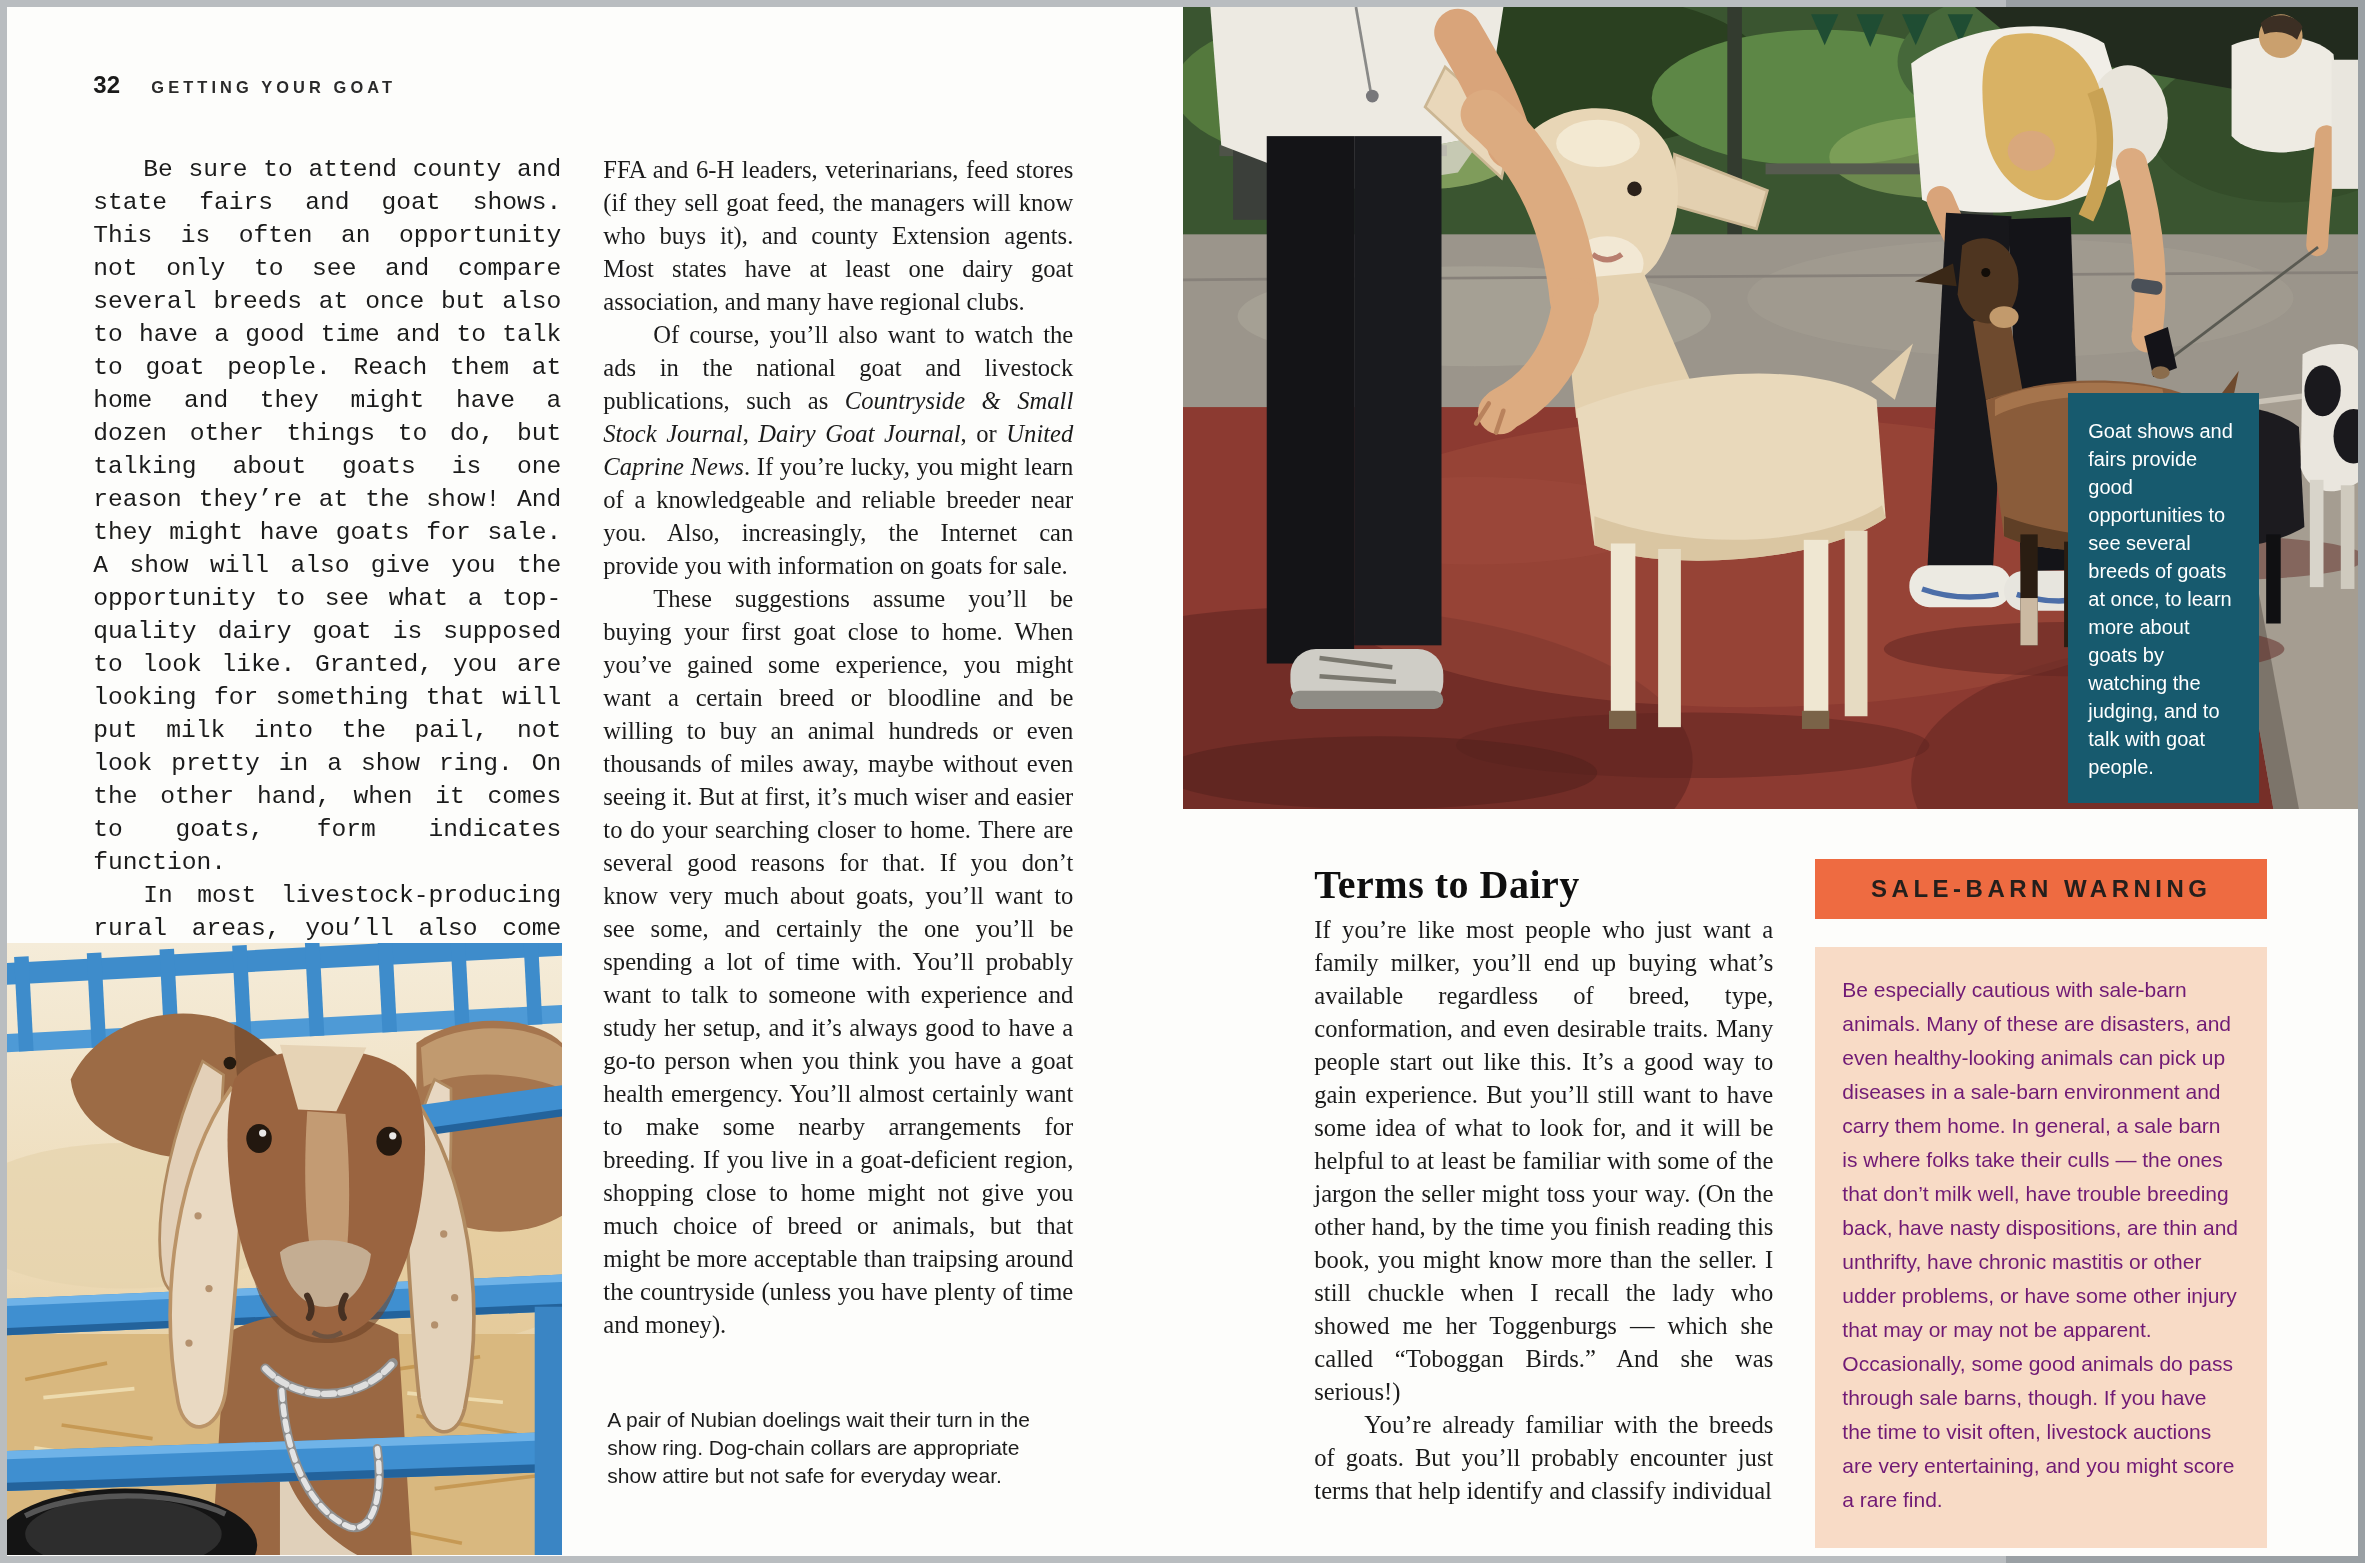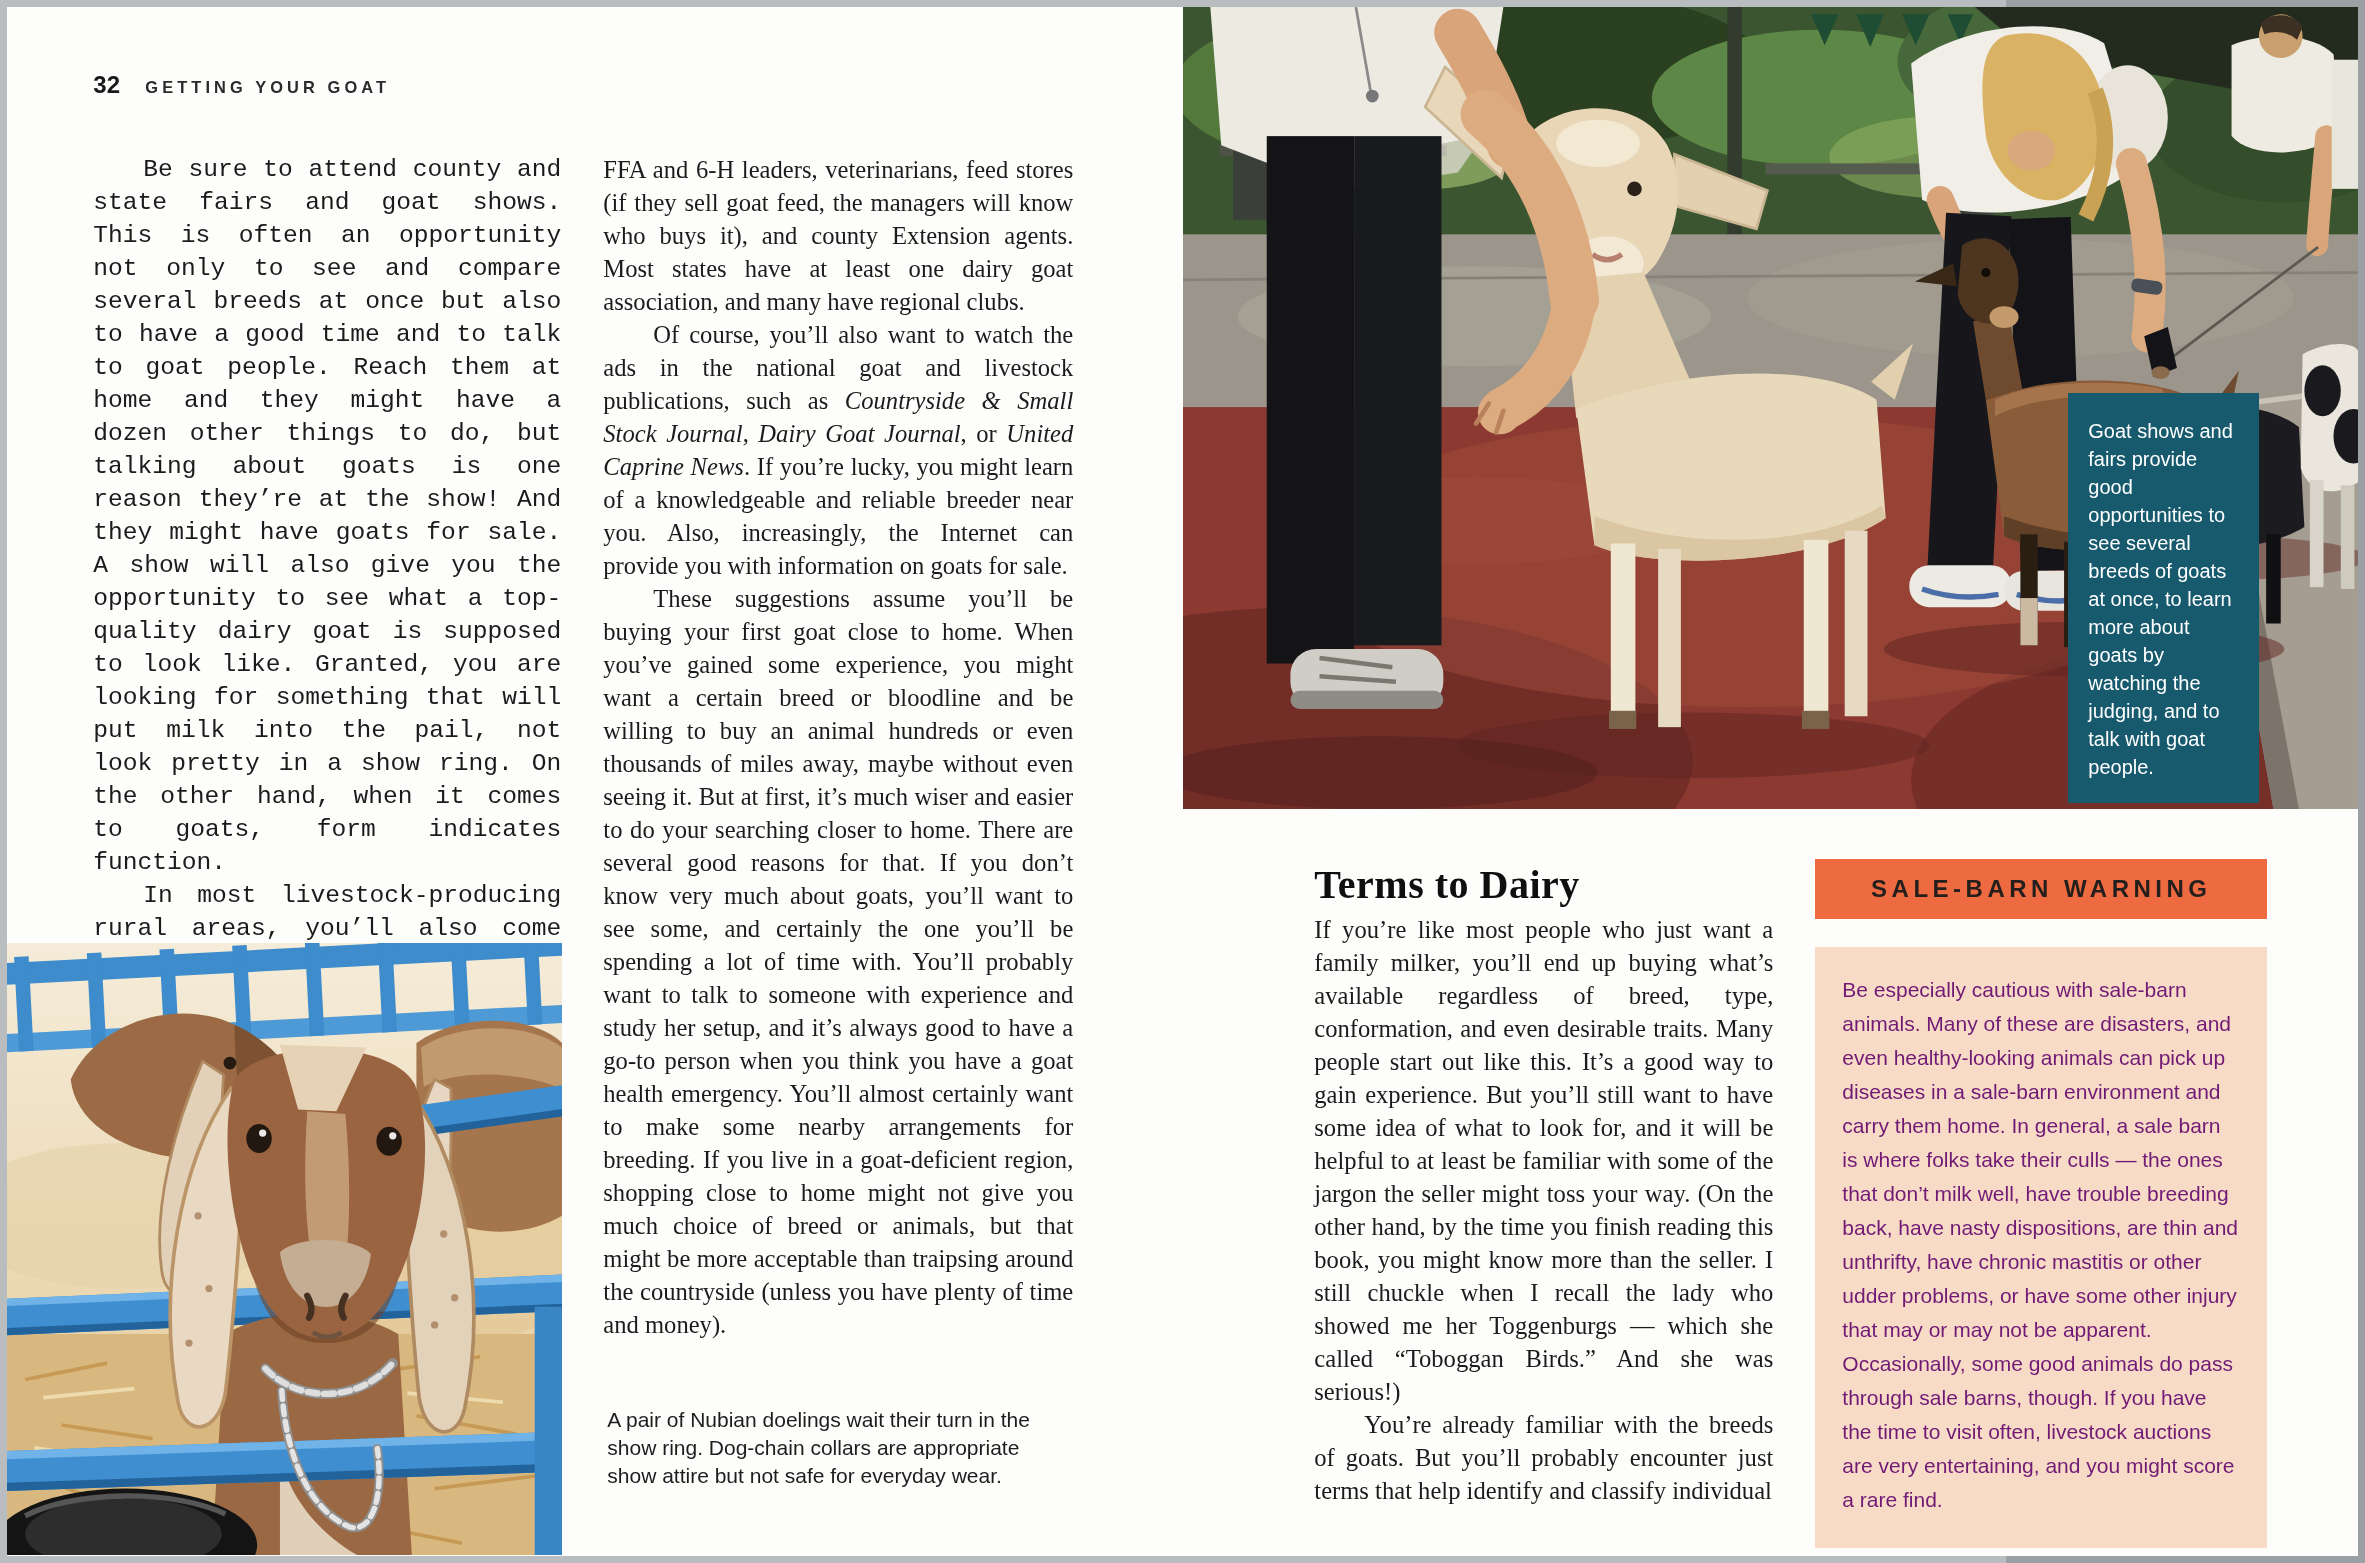--- a/index.html
+++ b/index.html
@@ -35,21 +35,21 @@
   .warning-body{background:var(--warning-panel,#f8dbc6);padding:25.5px 27px 31px;box-sizing:border-box;
     font:21px/34px "Liberation Sans",sans-serif;color:#701a75;min-height:497px;margin-top:28px;}
 </style>
 </head>
 <body>
 
 <div id="frame">
   <div id="spread">
 
     <span class="abs pagenum" style="left:86px;top:64px;">32</span>
-    <span class="abs runhead" style="left:138px;top:71px;">GETTING YOUR GOAT</span>
+    <span class="abs runhead" style="left:144px;top:71px;">GETTING YOUR GOAT</span>
 
     <div class="abs body-col" style="left:86px;top:146px;width:468px;font-family:Liberation Mono, monospace;">
         <p class="para indent">Be sure to attend county and state fairs and goat shows. This is often an opportunity not only to see and compare several breeds at once but also to have a good time and to talk to goat people. Reach them at home and they might have a dozen other things to do, but talking about goats is one reason they’re at the show! And they might have goats for sale. A show will also give you the opportunity to see what a top-quality dairy goat is supposed to look like. Granted, you are looking for something that will put milk into the pail, not look pretty in a show ring. On the other hand, when it comes to goats, form indicates function.</p>
         <p class="para indent">In most livestock-producing rural areas, you’ll also come across “sale barns.” Again, the numbers of goats they handle will depend somewhat on how many goats are in the neighborhood, but even if they only see a few every couple of months, they might let you know when they have one or more if you tell them you’re interested.</p>
         <p class="para indent">Other local sources to contact for leads on goats include vocational-agricultural teachers,</p>
       </div>
     <div class="abs body-col" style="left:596px;top:146px;width:470px;">
         <p class="para">FFA and 6-H leaders, veterinarians, feed stores (if they sell goat feed, the managers will know who buys it), and county Extension agents. Most states have at least one dairy goat association, and many have regional clubs.</p>
         <p class="para indent">Of course, you’ll also want to watch the ads in the national goat and livestock publications, such as <i>Countryside &amp; Small Stock Journal</i>, <i>Dairy Goat Journal</i>, or <i>United Caprine News</i>. If you’re lucky, you might learn of a knowledgeable and reliable breeder near you. Also, increasingly, the Internet can provide you with information on goats for sale.</p>
         <p class="para indent">These suggestions assume you’ll be buying your first goat close to home. When you’ve gained some experience, you might want a certain breed or bloodline and be willing to buy an animal hundreds or even thousands of miles away, maybe without even seeing it. But at first, it’s much wiser and easier to do your searching closer to home. There are several good reasons for that. If you don’t know very much about goats, you’ll want to see some, and certainly the one you’ll be spending a lot of time with. You’ll probably want to talk to someone with experience and study her setup, and it’s always good to have a go-to person when you think you have a goat health emergency. You’ll almost certainly want to make some nearby arrangements for breeding. If you live in a goat-deficient region, shopping close to home might not give you much choice of breed or animals, but that might be more acceptable than traipsing around the countryside (unless you have plenty of time and money).</p>

